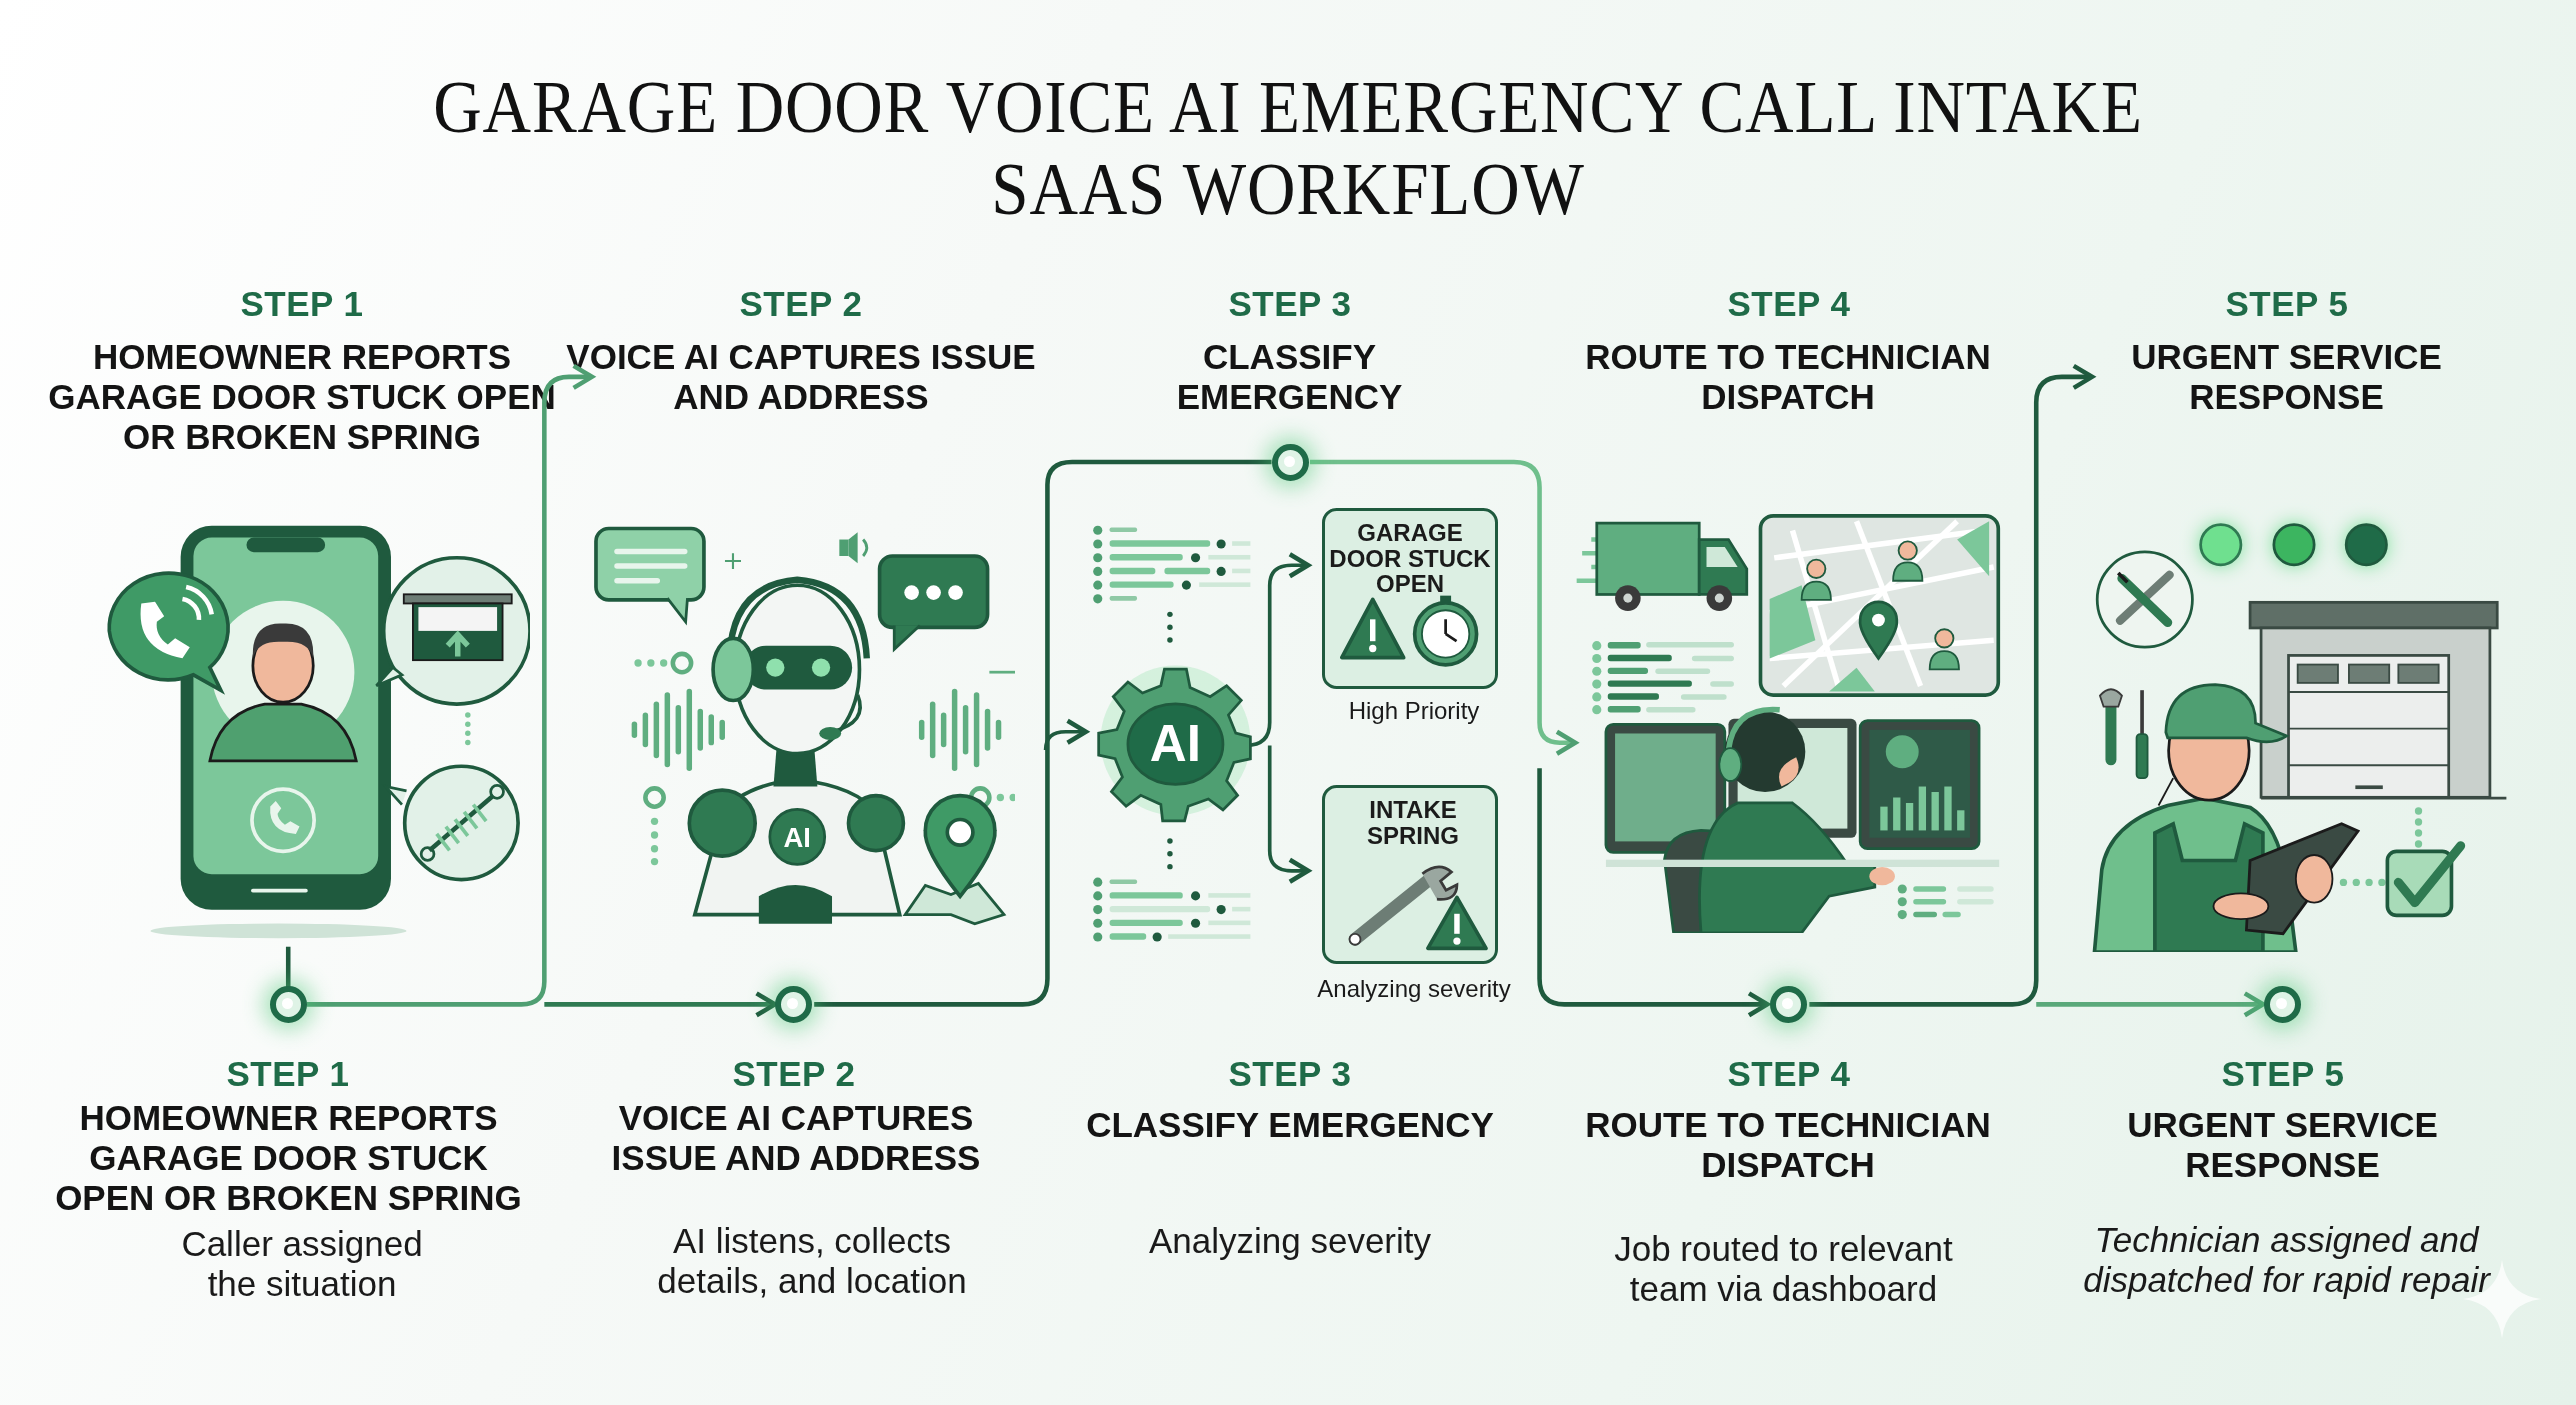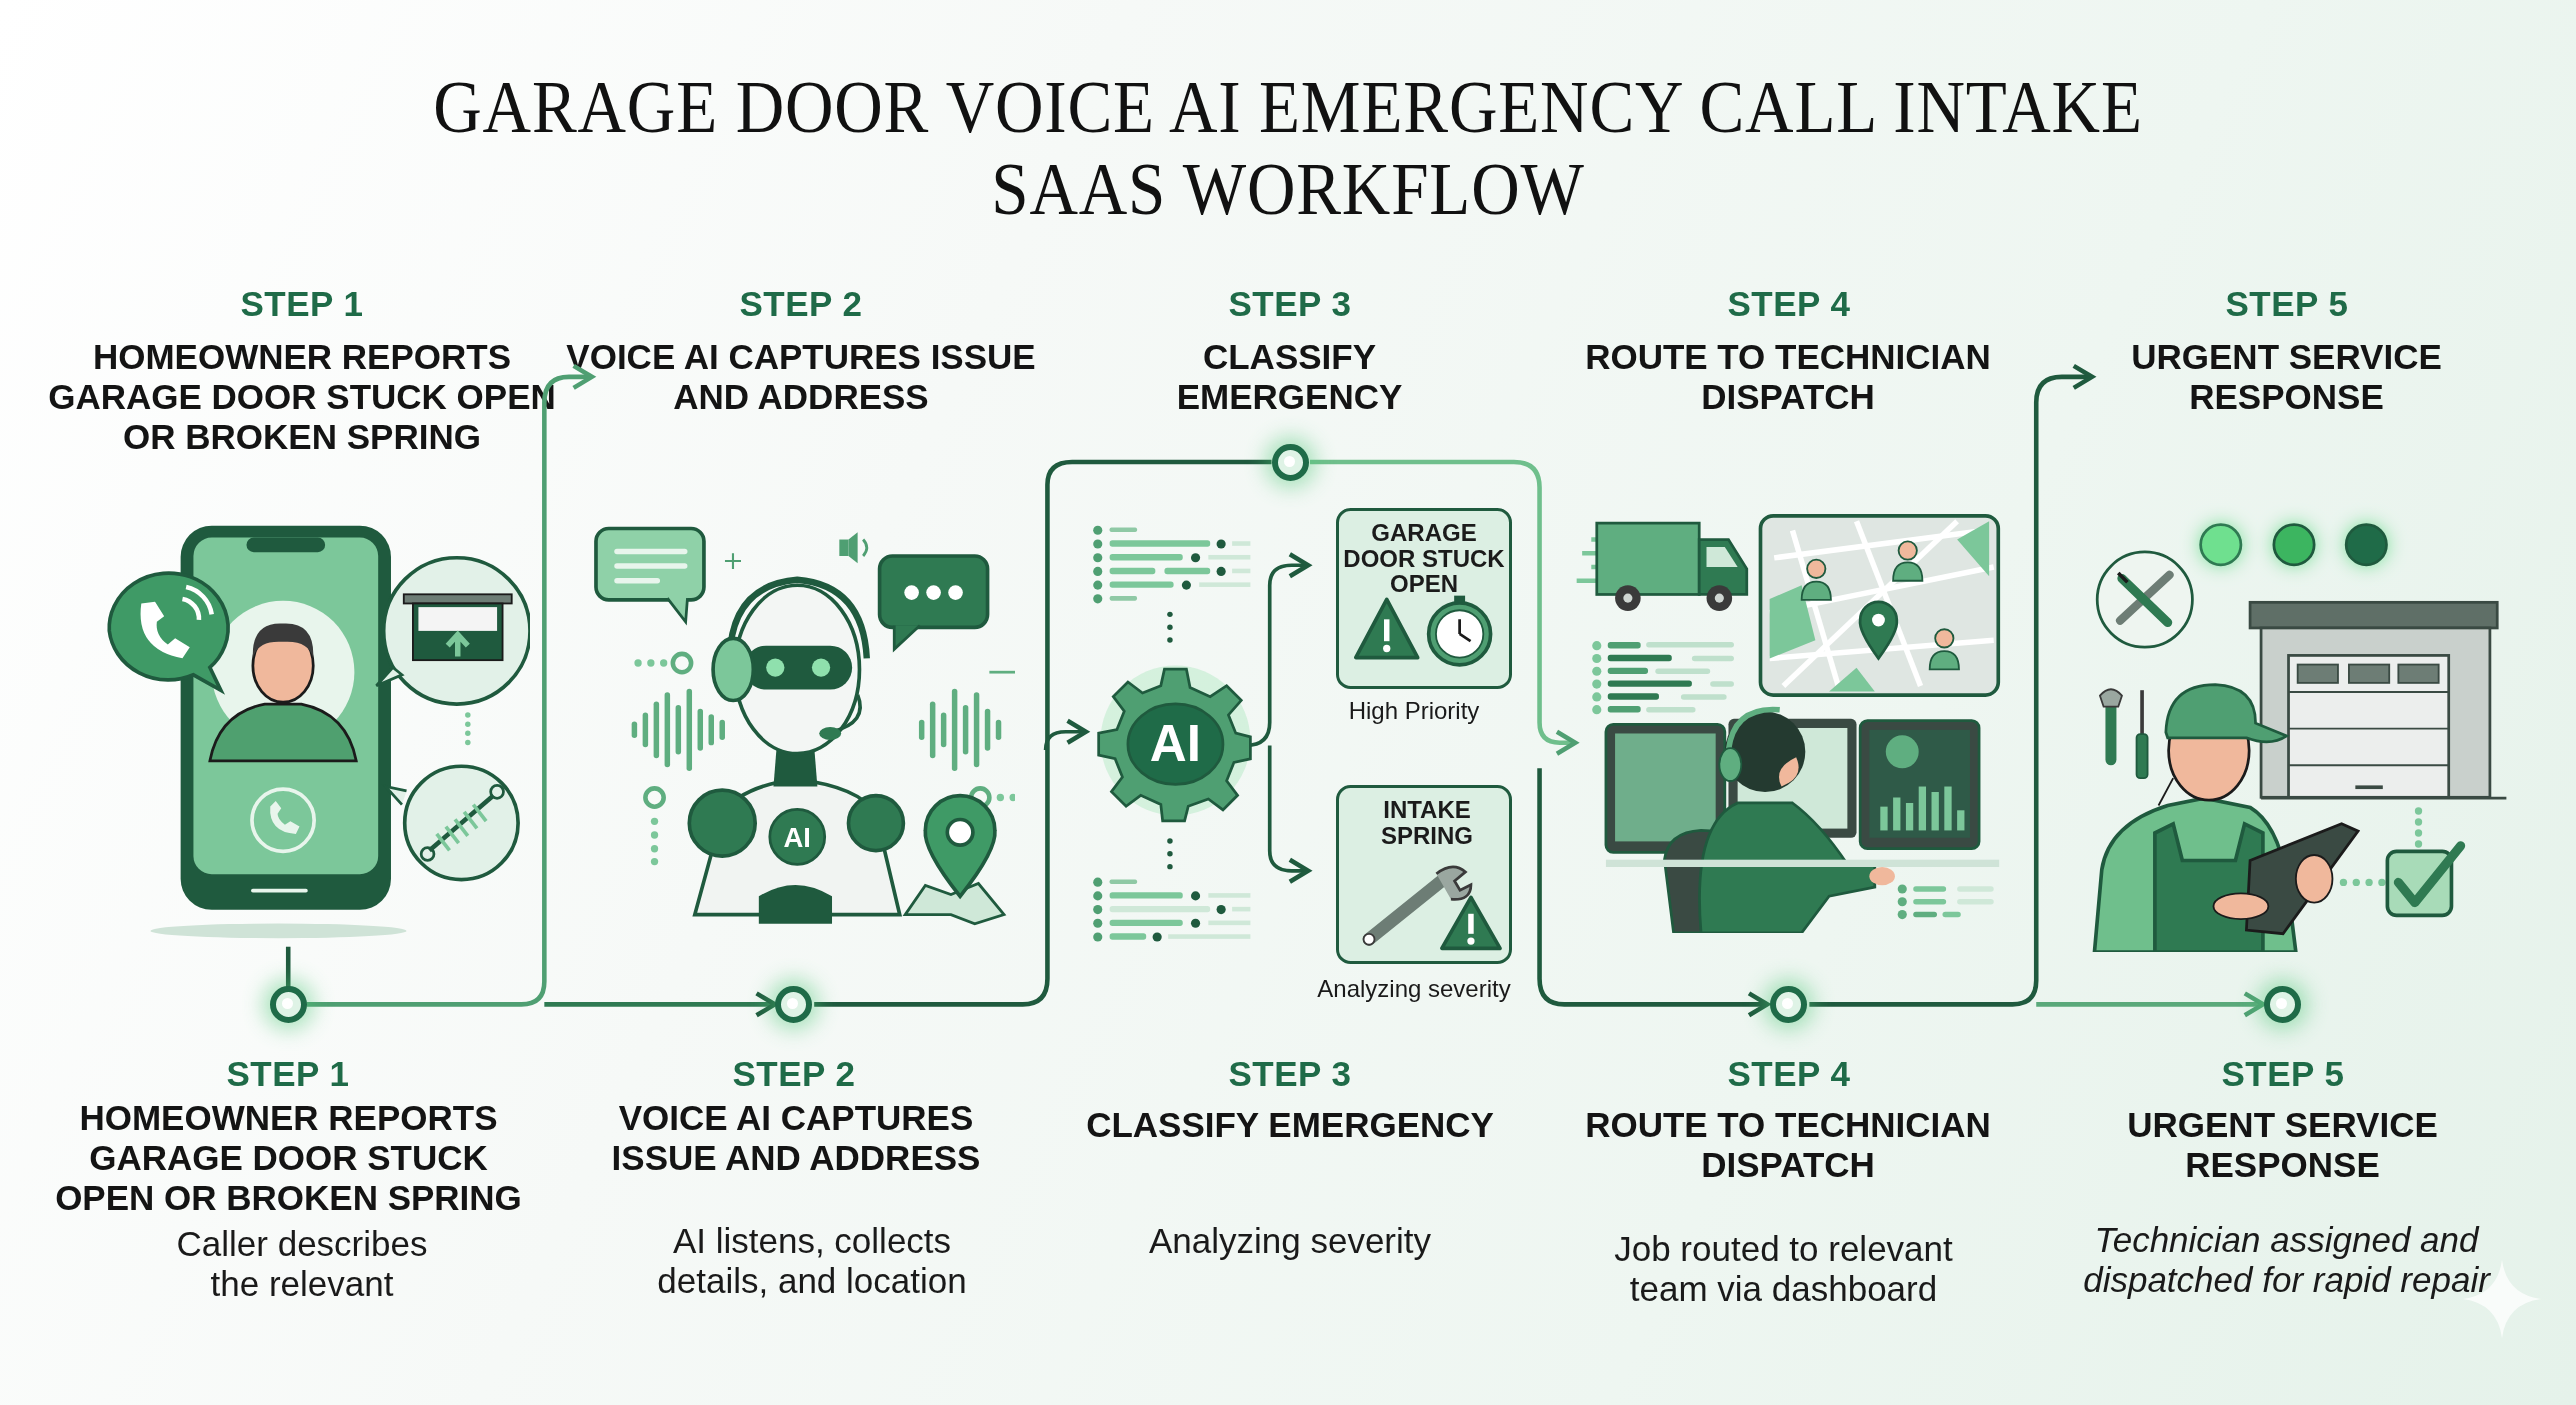--- a/index.html
+++ b/index.html
@@ -10,21 +10,21 @@
   .title{left:0;width:2576px;text-align:center;font-family:"Liberation Serif","DejaVu Serif",serif;
          font-size:73px;line-height:84px;color:#111;letter-spacing:0.9px;transform:scaleX(0.92);}
   .step-label{font-weight:bold;color:#1f6b48;font-size:35px;text-align:center;width:476px;letter-spacing:0.5px;}
   .step-title{font-weight:bold;color:#141414;font-size:35px;line-height:40px;text-align:center;width:512px;}
   .step-desc{color:#1a1a1a;font-size:35px;line-height:40px;text-align:center;width:512px;}
   .small-label{color:#1a1a1a;font-size:24px;line-height:35px;text-align:center;width:220px;}
   svg{position:absolute;left:0;top:0;}
   .node{position:absolute;width:37px;height:37px;border-radius:50%;border:6.4px solid #1f6b48;
         background:#dff3e6;box-shadow:0 0 20px 7.3px rgba(80,200,120,0.45);box-sizing:border-box;}
   .node::after{content:"";position:absolute;left:6.4px;top:6.4px;width:11px;height:11px;border-radius:50%;background:#fff;}
-  .card{position:absolute;border:3.7px solid #1f5a3e;border-radius:14.6px;background:#dcefe3;box-sizing:border-box;margin-left:14px;}
+  .card{position:absolute;border:3.7px solid #1f5a3e;border-radius:14.6px;background:#dcefe3;box-sizing:border-box;}
   .card-title{font-weight:bold;font-size:24px;line-height:25.6px;text-align:center;color:#1b1b1b;margin-top:9.1px;}
   .sparkle{position:absolute;left:2461px;top:1258px;width:82px;height:82px;}
 </style>
 </head>
 <body>
 
 <div class="abs title" style="top:66px;">GARAGE DOOR VOICE AI EMERGENCY CALL INTAKE</div>
 <div class="abs title" style="top:148px;">SAAS WORKFLOW</div>
 
 <div class="abs step-label" style="left:64px;top:284px;">STEP 1</div>
@@ -490,21 +490,21 @@
           <path d="M200 420 L300 380 L318 388 L236 500 L196 496 Z" fill="#3a4a43" stroke="#1b1b1b" stroke-width="3"></path>
         </g>
       <ellipse cx="190" cy="470" rx="30" ry="14" fill="#f0b89c" stroke="#1b1b1b" stroke-width="2"></ellipse>
       <ellipse cx="270" cy="440" rx="20" ry="26" fill="#f0b89c" stroke="#1b1b1b" stroke-width="2"></ellipse>
     </g>
   </svg>
 </div>
 
 <div class="abs step-label" style="left:50px;top:1054px;">STEP 1</div>
 <div class="abs step-title" style="left:46px;top:1098px;width:485px;">HOMEOWNER REPORTS GARAGE DOOR STUCK OPEN OR BROKEN SPRING</div>
-<div class="abs step-desc" style="left:165px;top:1224px;width:274px;">Caller describes the relevant</div>
+<div class="abs step-desc" style="left:165px;top:1224px;width:274px;">Caller assigned the situation</div>
 
 <div class="abs step-label" style="left:556px;top:1054px;">STEP 2</div>
 <div class="abs step-title" style="left:572px;top:1098px;width:448px;">VOICE AI CAPTURES ISSUE AND ADDRESS</div>
 <div class="abs step-desc" style="left:638px;top:1221px;width:348px;">AI listens, collects details, and location</div>
 
 <div class="abs step-label" style="left:1052px;top:1054px;">STEP 3</div>
 <div class="abs step-title" style="left:1052px;top:1105px;width:476px;">CLASSIFY EMERGENCY</div>
 <div class="abs step-desc" style="left:1052px;top:1221px;width:476px;">Analyzing severity</div>
 
 <div class="abs step-label" style="left:1551px;top:1054px;">STEP 4</div>

